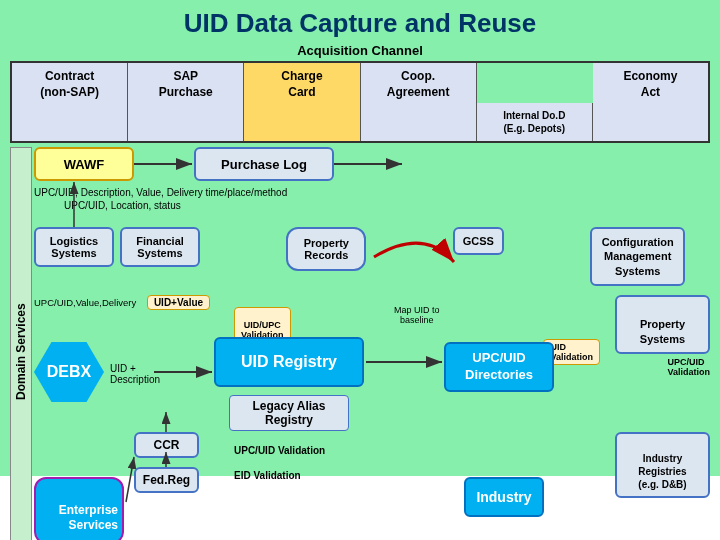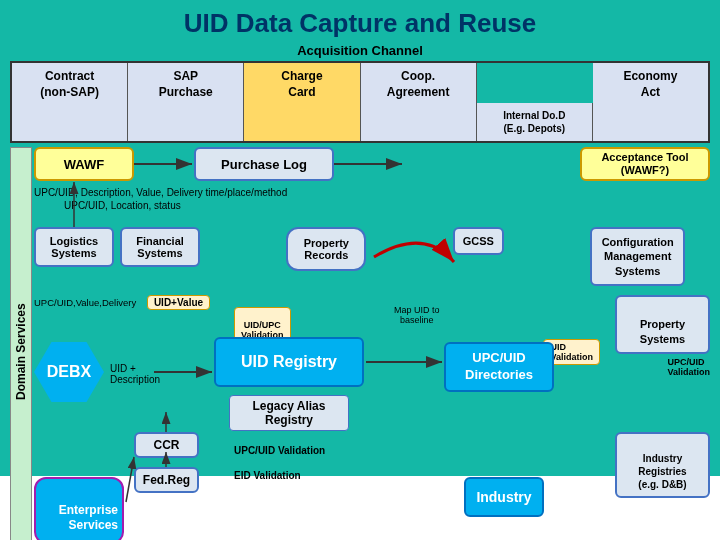--- a/index.html
+++ b/index.html
@@ -7,21 +7,21 @@
       width: 720px;
       height: 540px;
       font-family: Arial, sans-serif;
       background: #fff;
       overflow: hidden;
       position: relative;
     }
     .page {
       width: 720px;
       height: 476px;
-      background: #14b8a6;
+      background: #86efac;
       position: relative;
     }
     .title {
       text-align: center;
       font-size: 26px;
       font-weight: bold;
       color: #003366;
       padding: 8px 0 4px 0;
     }
     .acq-label {
@@ -506,24 +506,20 @@
   <div class="main-area">
 
     <div class="domain-label">Domain Services</div>
 
     <div class="content-area">
 
       <div class="wawf-box">WAWF</div>
 
       <div class="purchase-log-box">Purchase Log</div>
 
-      <div class="acceptance-tool-box" style="white-space:pre-line;">
-        <span>Acceptance Tool
-(WAWF?)</span>
-      </div>
 
       <div class="upc-text">
         <div>UPC/UID, Description, Value, Delivery time/place/method</div>
         <div style="margin-top:2px;margin-left:30px;">UPC/UID, Location, status</div>
       </div>
 
       <div class="systems-row">
         <div class="sys-box" style="white-space:pre-line;">Logistics
 Systems</div>
         <div class="sys-box" style="white-space:pre-line;">Financial

